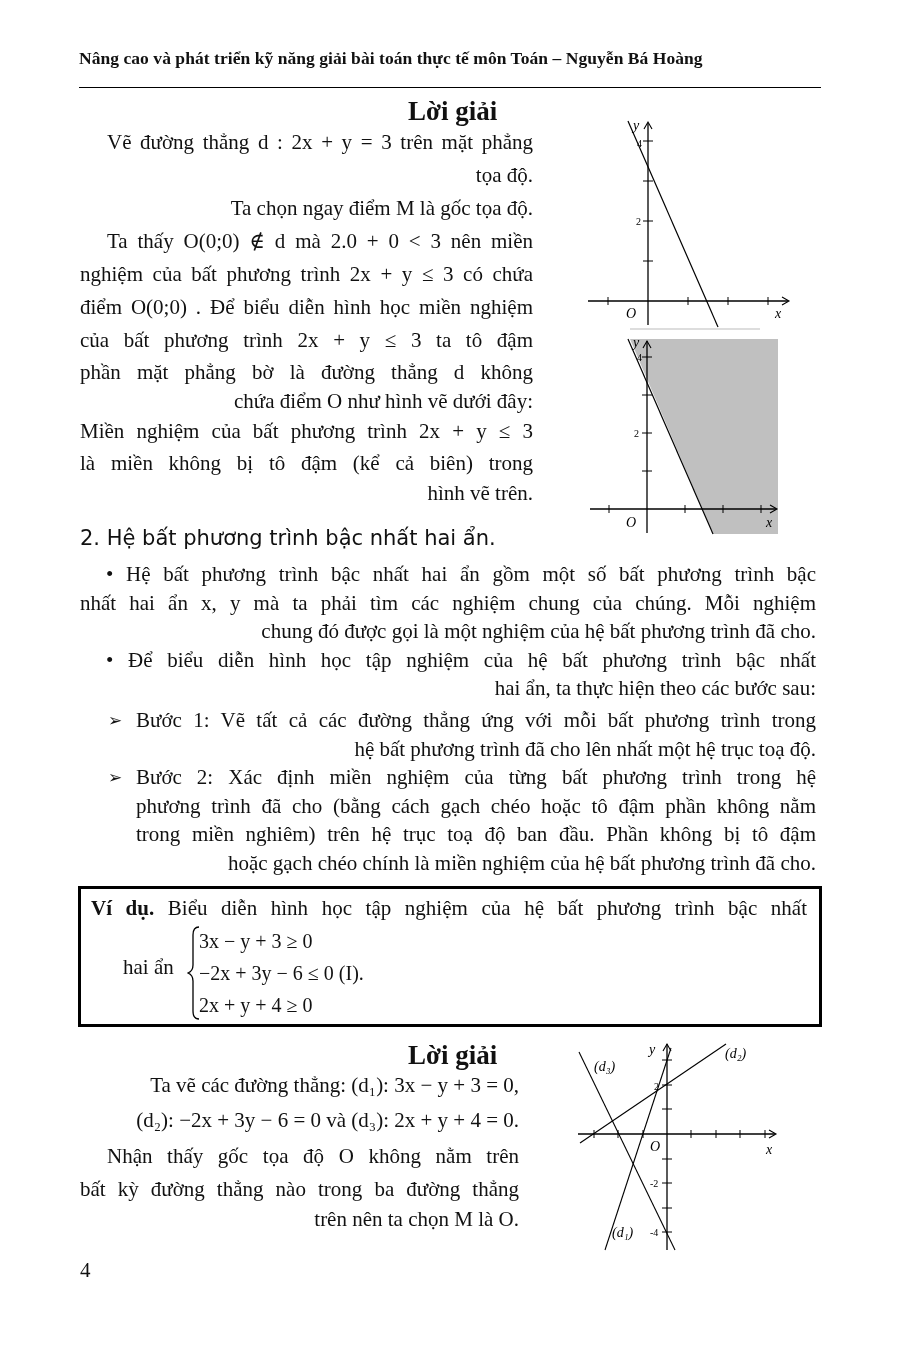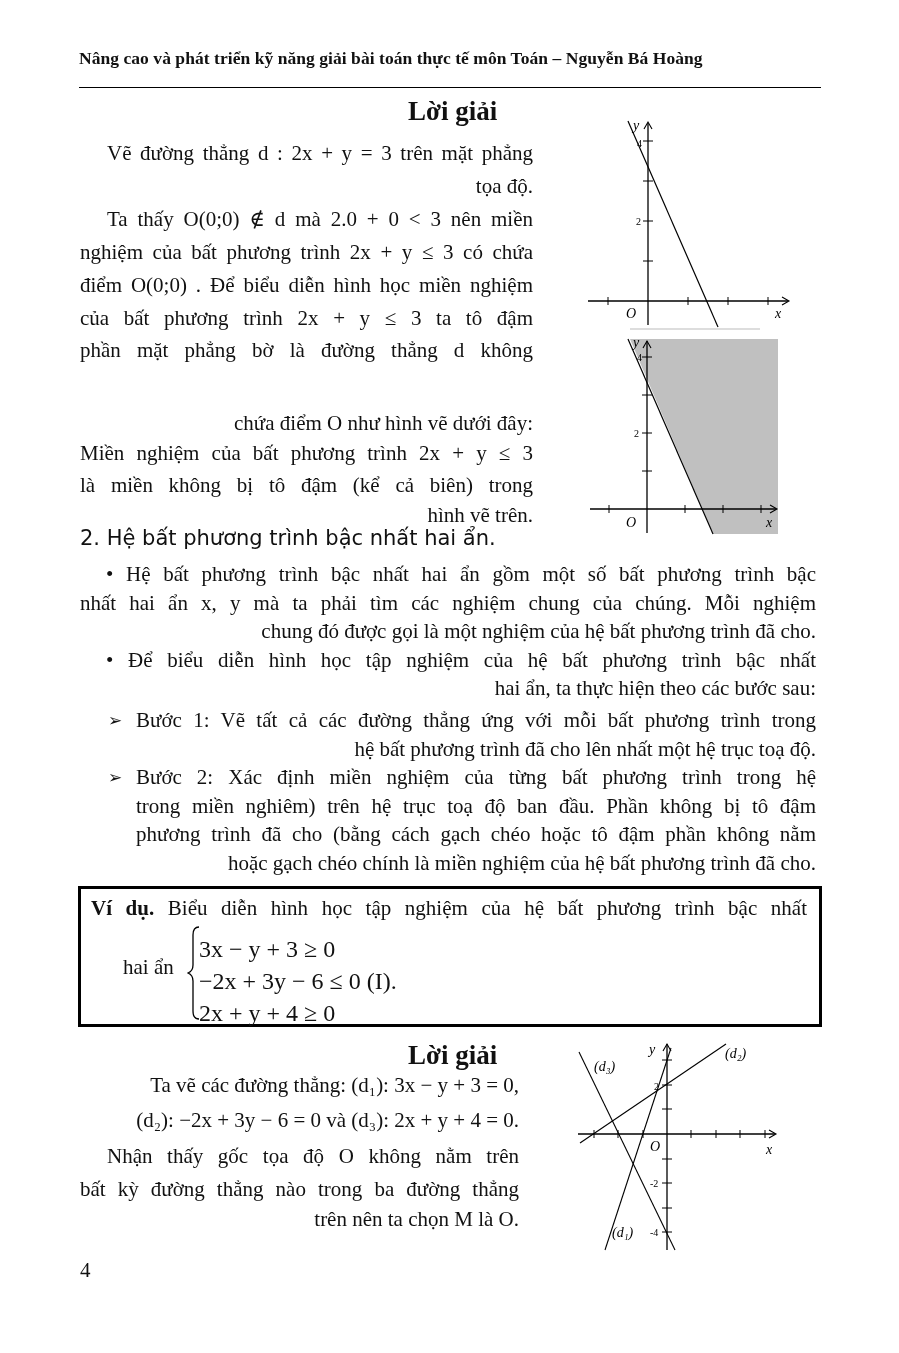--- a/index.html
+++ b/index.html
@@ -19,28 +19,29 @@
   svg text { font-family:"Liberation Serif",serif; }
 </style>
 </head>
 <body>
 
 <div class="abs header">Nâng cao và phát triển kỹ năng giải bài toán thực tế môn Toán – Nguyễn Bá Hoàng</div>
 
 <div class="abs h-bold" style="left:408px; top:96px;">Lời giải</div>
 
 <div class="abs txt" style="left:80px; top:126px; width:453px;">
-  <div class="just" style="text-indent:27px;margin-top:11px;">Vẽ đường thẳng d : 2x + y = 3 trên mặt phẳng</div>
+  <div class="just" style="text-indent:27px;">Vẽ đường thẳng d : 2x + y = 3 trên mặt phẳng</div>
   <div class="nojust">tọa độ.</div>
+  <div class="nojust" style="text-indent:27px;">Ta chọn ngay điểm M  là gốc tọa độ.</div>
   <div class="just" style="text-indent:27px;">Ta thấy O(0;0) ∉ d  mà  2.0 + 0 &lt; 3  nên miền</div>
   <div class="just">nghiệm của bất phương trình  2x + y ≤ 3 có chứa</div>
   <div class="just">điểm O(0;0) . Để biểu diễn hình học miền nghiệm</div>
   <div class="just">của bất phương trình  2x + y ≤ 3  ta tô đậm</div>
   <div class="just" style="line-height:30px;">phần mặt phẳng bờ là đường thẳng d không</div>
-  <div class="nojust" style="line-height:28px;margin-top:44px;">chứa điểm O như hình vẽ dưới đây:</div>
+  <div class="nojust" style="line-height:28px;">chứa điểm O như hình vẽ dưới đây:</div>
   <div class="just" style="line-height:32px;">Miền nghiệm của bất phương trình  2x + y ≤ 3</div>
   <div class="just" style="line-height:32px;">là miền không bị tô đậm (kể cả biên) trong</div>
   <div class="nojust" style="line-height:29px;">hình vẽ trên.</div>
 </div>
 
 <svg class="abs" style="left:580px; top:115px;" width="220" height="215">
 
   <line x1="8" y1="186" x2="208" y2="186" stroke="#000" stroke-width="1.3"></line>
   <polyline points="202,182 209,186 202,190" fill="none" stroke="#000" stroke-width="1.1"></polyline>
   <line x1="68" y1="210" x2="68" y2="8" stroke="#000" stroke-width="1.3"></line>
@@ -105,35 +106,35 @@
 
 <div class="abs bullet-line" style="left:108px; top:706px; width:708px;">
   <div style="position:relative; padding-left:28px;">
     <span style="position:absolute; left:0; top:0; font-family:'DejaVu Sans',sans-serif; font-size:17px;">➢</span>
     <div class="just">Bước 1: Vẽ tất cả các đường thẳng ứng với mỗi bất phương trình trong</div>
     <div class="nojust">hệ bất phương trình đã cho lên nhất một hệ trục toạ độ.</div>
   </div>
   <div style="position:relative; padding-left:28px;">
     <span style="position:absolute; left:0; top:0; font-family:'DejaVu Sans',sans-serif; font-size:17px;">➢</span>
     <div class="just">Bước 2: Xác định miền nghiệm của từng bất phương trình trong hệ</div>
+    <div class="just">phương trình đã cho (bằng cách gạch chéo hoặc tô đậm phần không nằm</div>
     <div class="just">trong miền nghiêm) trên hệ trục toạ độ ban đầu. Phần không bị tô đậm</div>
-    <div class="just">phương trình đã cho (bằng cách gạch chéo hoặc tô đậm phần không nằm</div>
     <div class="nojust">hoặc gạch chéo chính là miền nghiệm của hệ bất phương trình đã cho.</div>
   </div>
 </div>
 
 <div class="abs box">
   <div style="position:absolute; left:10px; top:4px; width:716px; font-size:21px; line-height:30px;" class="just">
     <b>Ví dụ.</b><span> Biểu diễn hình học tập nghiệm của hệ bất phương trình bậc nhất</span>
   </div>
   <span style="position:absolute; left:42px; top:66px; font-size:21px;">hai ẩn</span>
   <svg style="position:absolute; left:106px; top:36px;" width="14" height="96">
     <path d="M12,2 Q6,2 6,10 L6,40 Q6,46 1,48 Q6,50 6,56 L6,86 Q6,94 12,94" fill="none" stroke="#000" stroke-width="1.3"></path>
   </svg>
-  <div style="position:absolute; left:118px; top:36px; font-size:24px; line-height:32px;margin-top:8px;" class="math">
+  <div style="position:absolute; left:118px; top:36px; font-size:20px; line-height:32px;" class="math">
     <div>3x − y + 3 ≥ 0</div>
     <div>−2x + 3y − 6 ≤ 0 (I).</div>
     <div>2x + y + 4 ≥ 0</div>
   </div>
 </div>
 
 <div class="abs h-bold" style="left:408px; top:1040px;">Lời giải</div>
 
 <div class="abs txt" style="left:80px; top:1068px; width:439px;">
   <div class="nojust" style="text-indent:27px; line-height:34px;">Ta vẽ các đường thẳng: (d₁): 3x − y + 3 = 0,</div>

